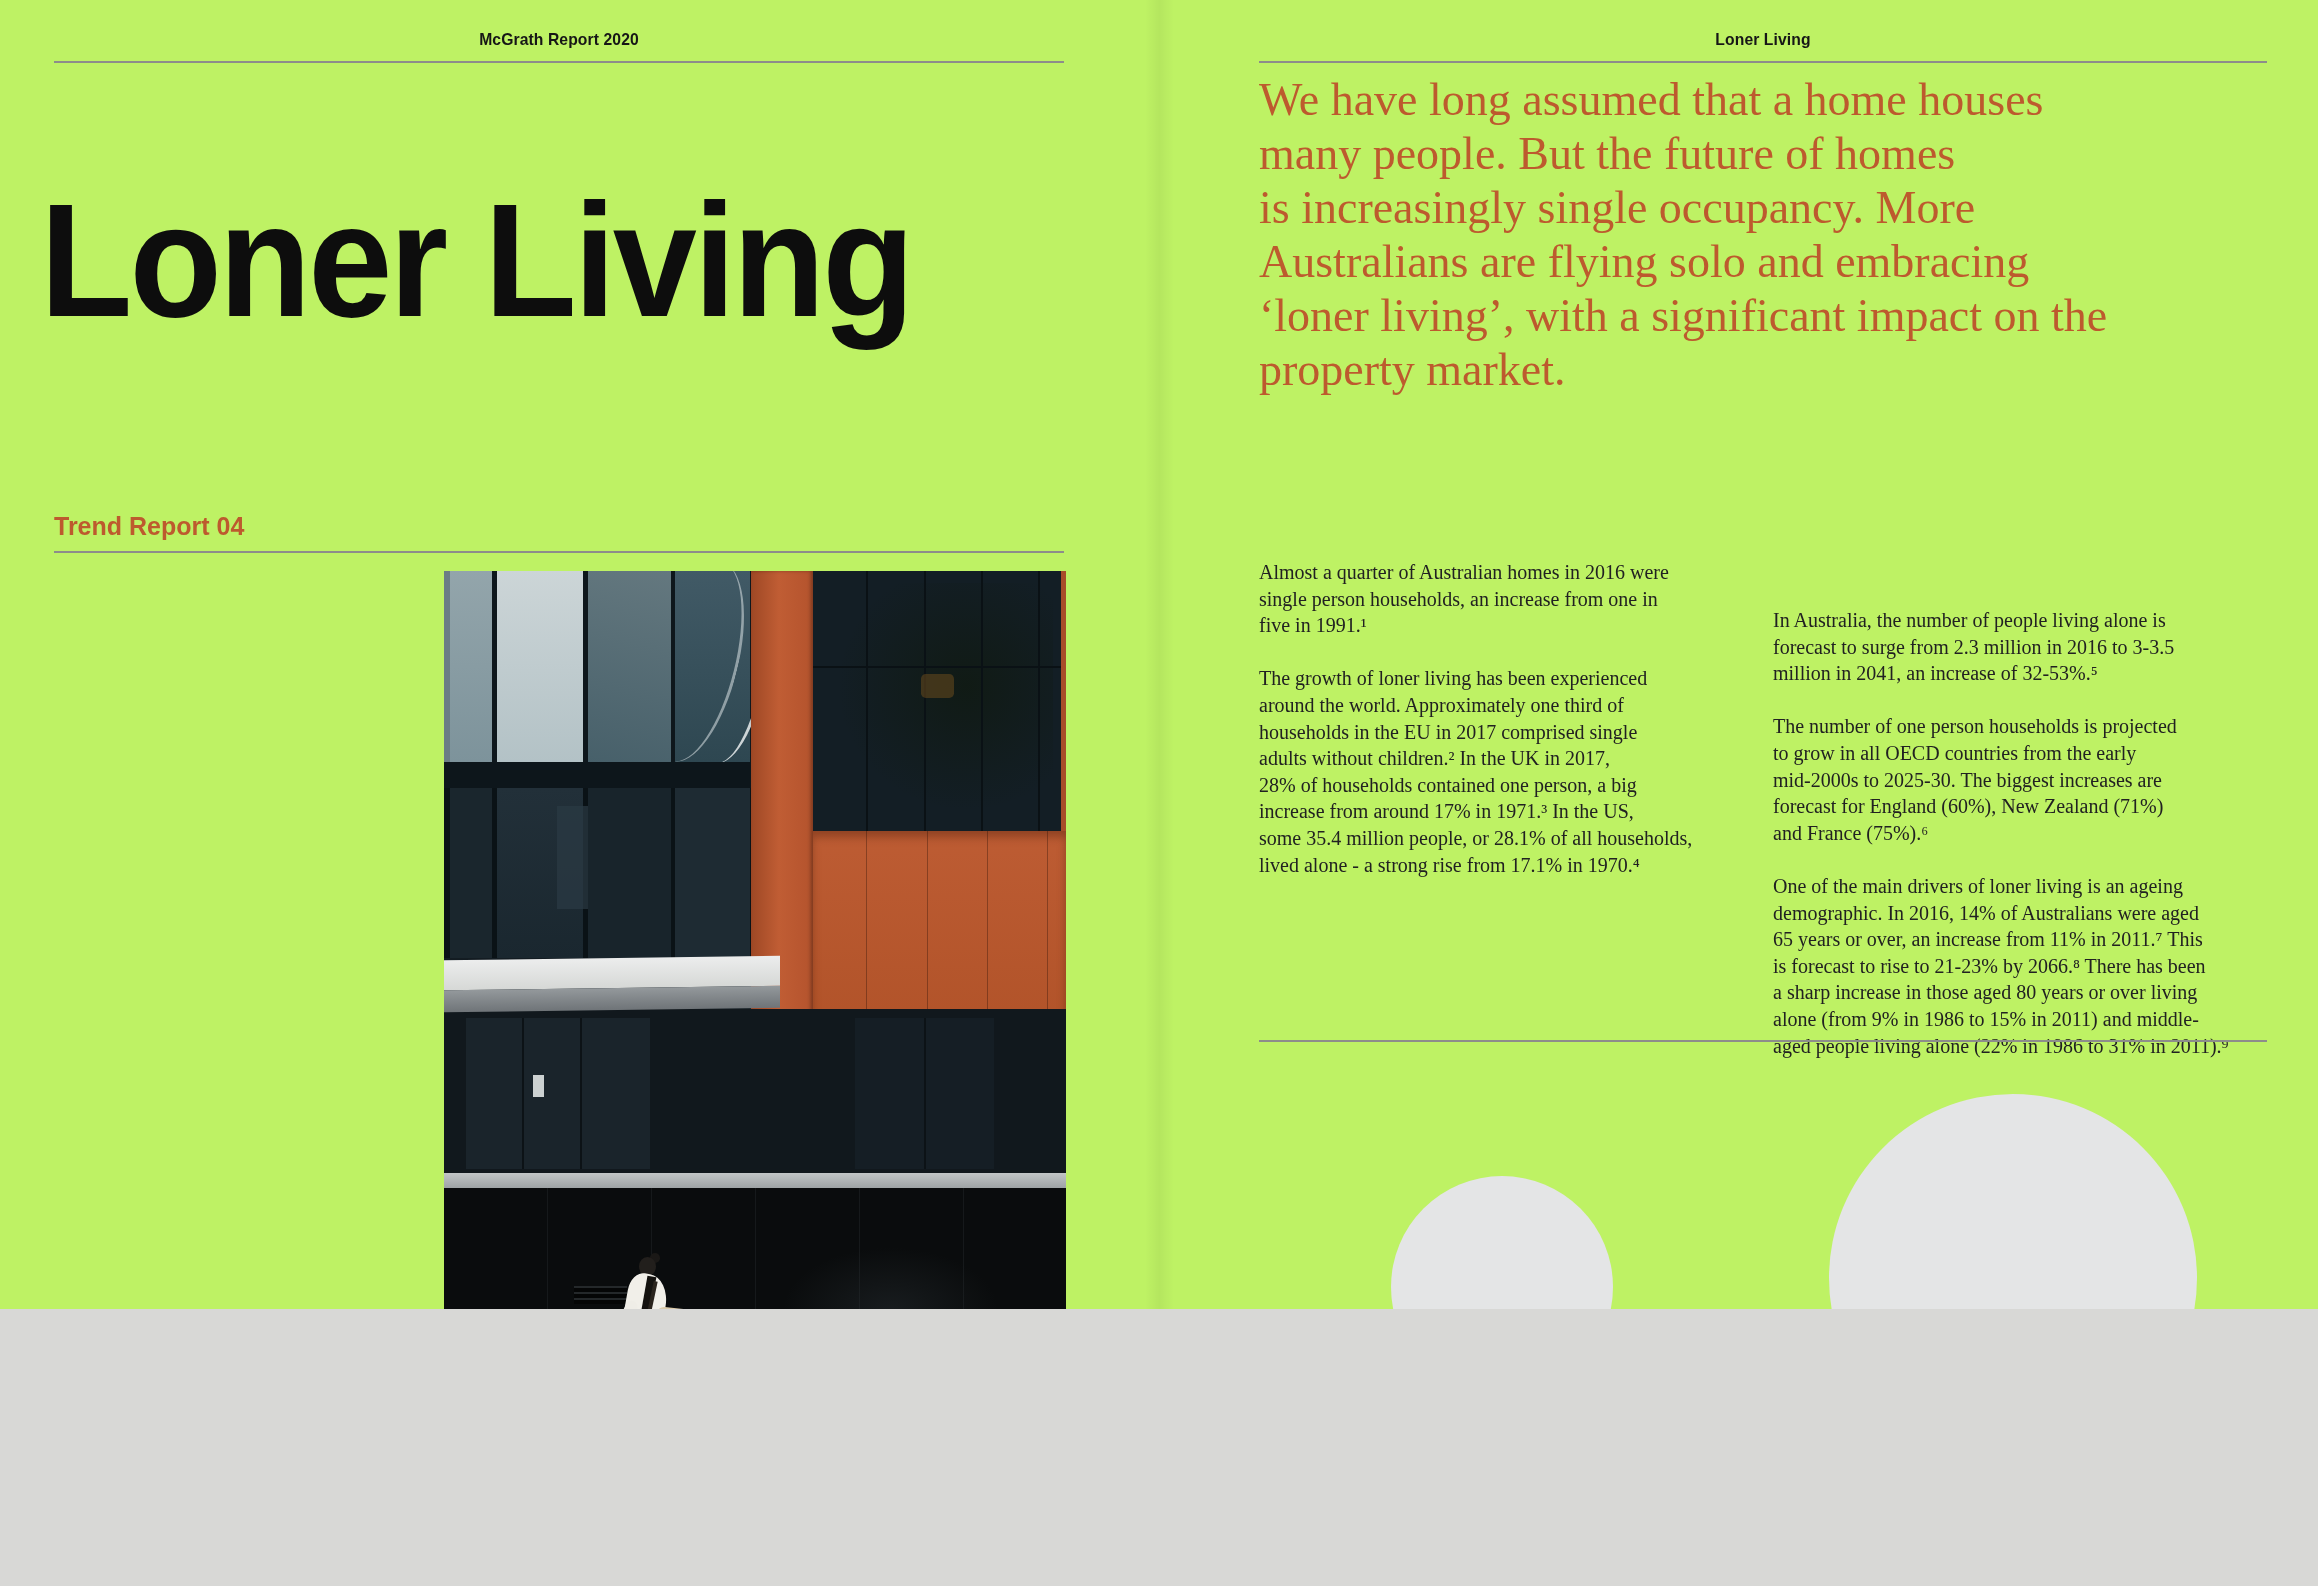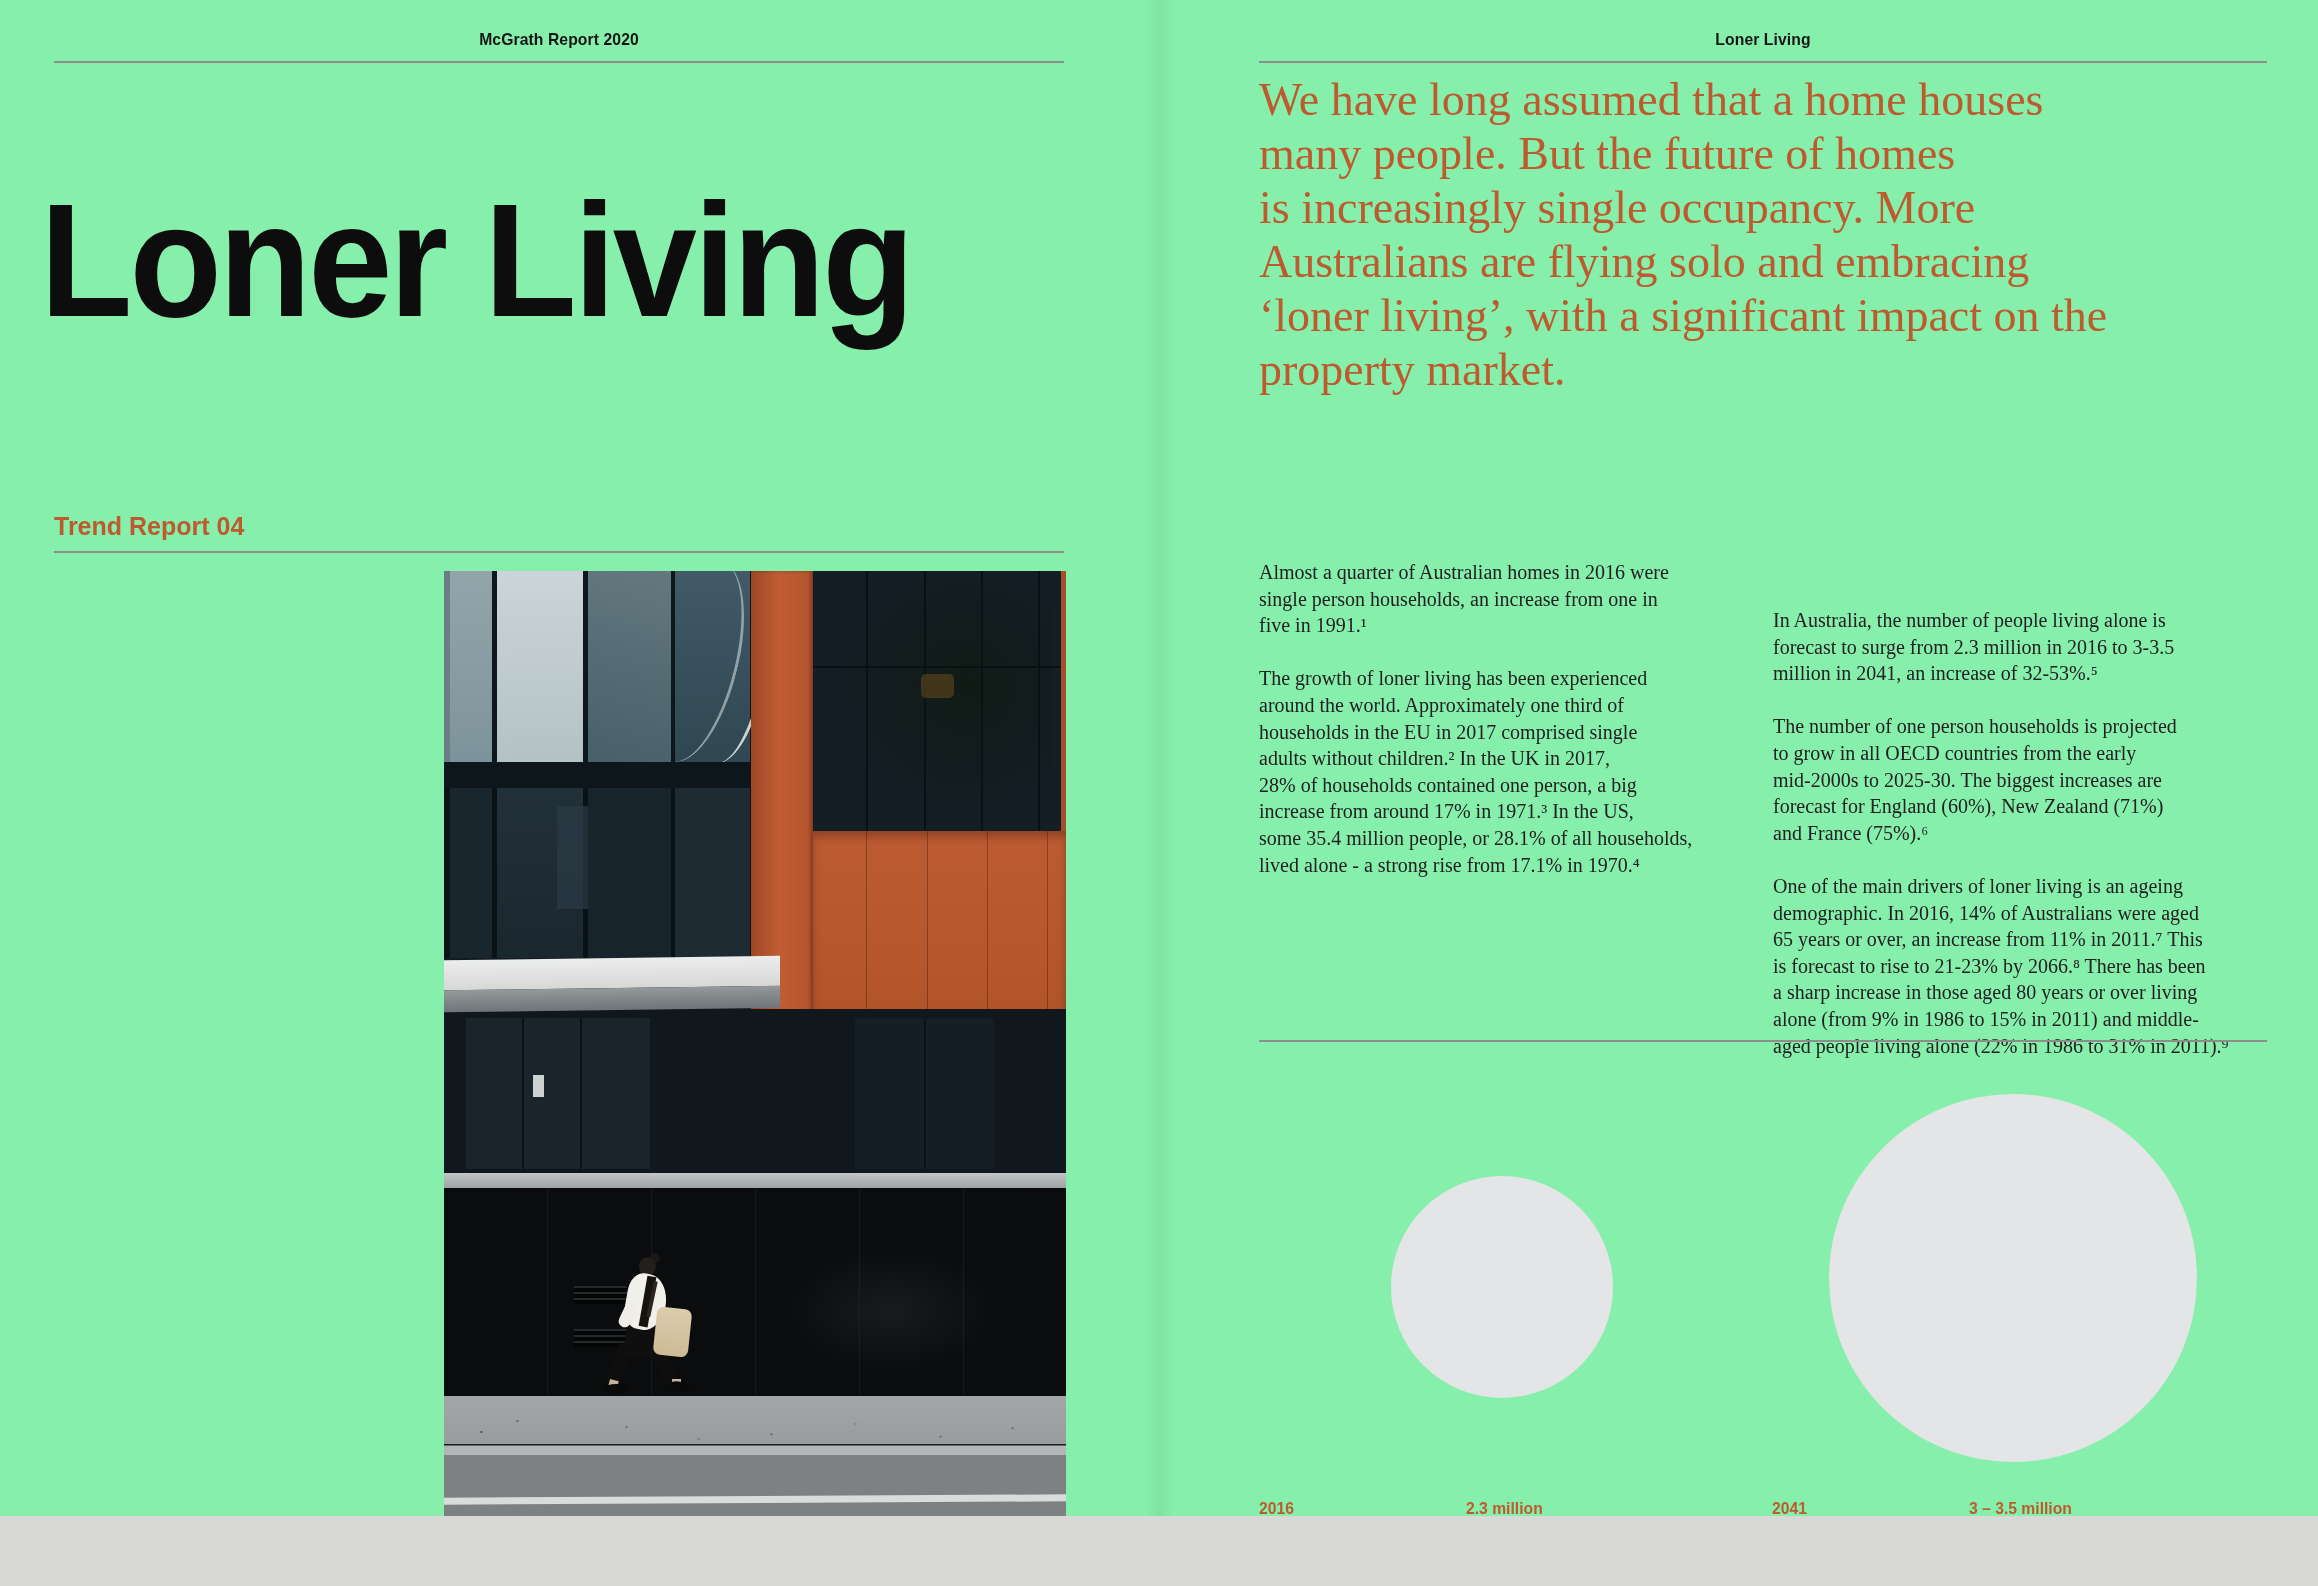--- a/index.html
+++ b/index.html
@@ -1,16 +1,16 @@
 <!DOCTYPE html>
 <html style="font-size:9.7px"><head>
 <meta charset="utf-8">
 <style>
   html,body{margin:0;padding:0;background:#d8d8d6;}
-  .spread{position:relative;width:2319px;height:1516px;background:#86efac;overflow:hidden;
+  .spread{position:relative;width:2319px;height:1309px;background:#bef264;overflow:hidden;
           font-family:"Liberation Sans",sans-serif;color:#1f1f1f;}
   .abs{position:absolute;}
   .lines{white-space:pre-line;}
   .rule{position:absolute;height:1.8px;background:#8d8d8b;}
   .running-head{position:absolute;top:31px;font-size:15.7px;font-weight:700;letter-spacing:0.1px;
                 text-align:center;color:#161616;}
   .page-num{position:absolute;top:1545px;font-size:15.7px;font-weight:400;text-align:center;color:#1a1a1a;}
   .headline{position:absolute;left:40px;top:74px;font-size:156px;font-weight:700;line-height:1;
             letter-spacing:-0.02em;color:#0d0d0d;transform:scale(0.97,1.04);transform-origin:left top;
             white-space:nowrap;}

